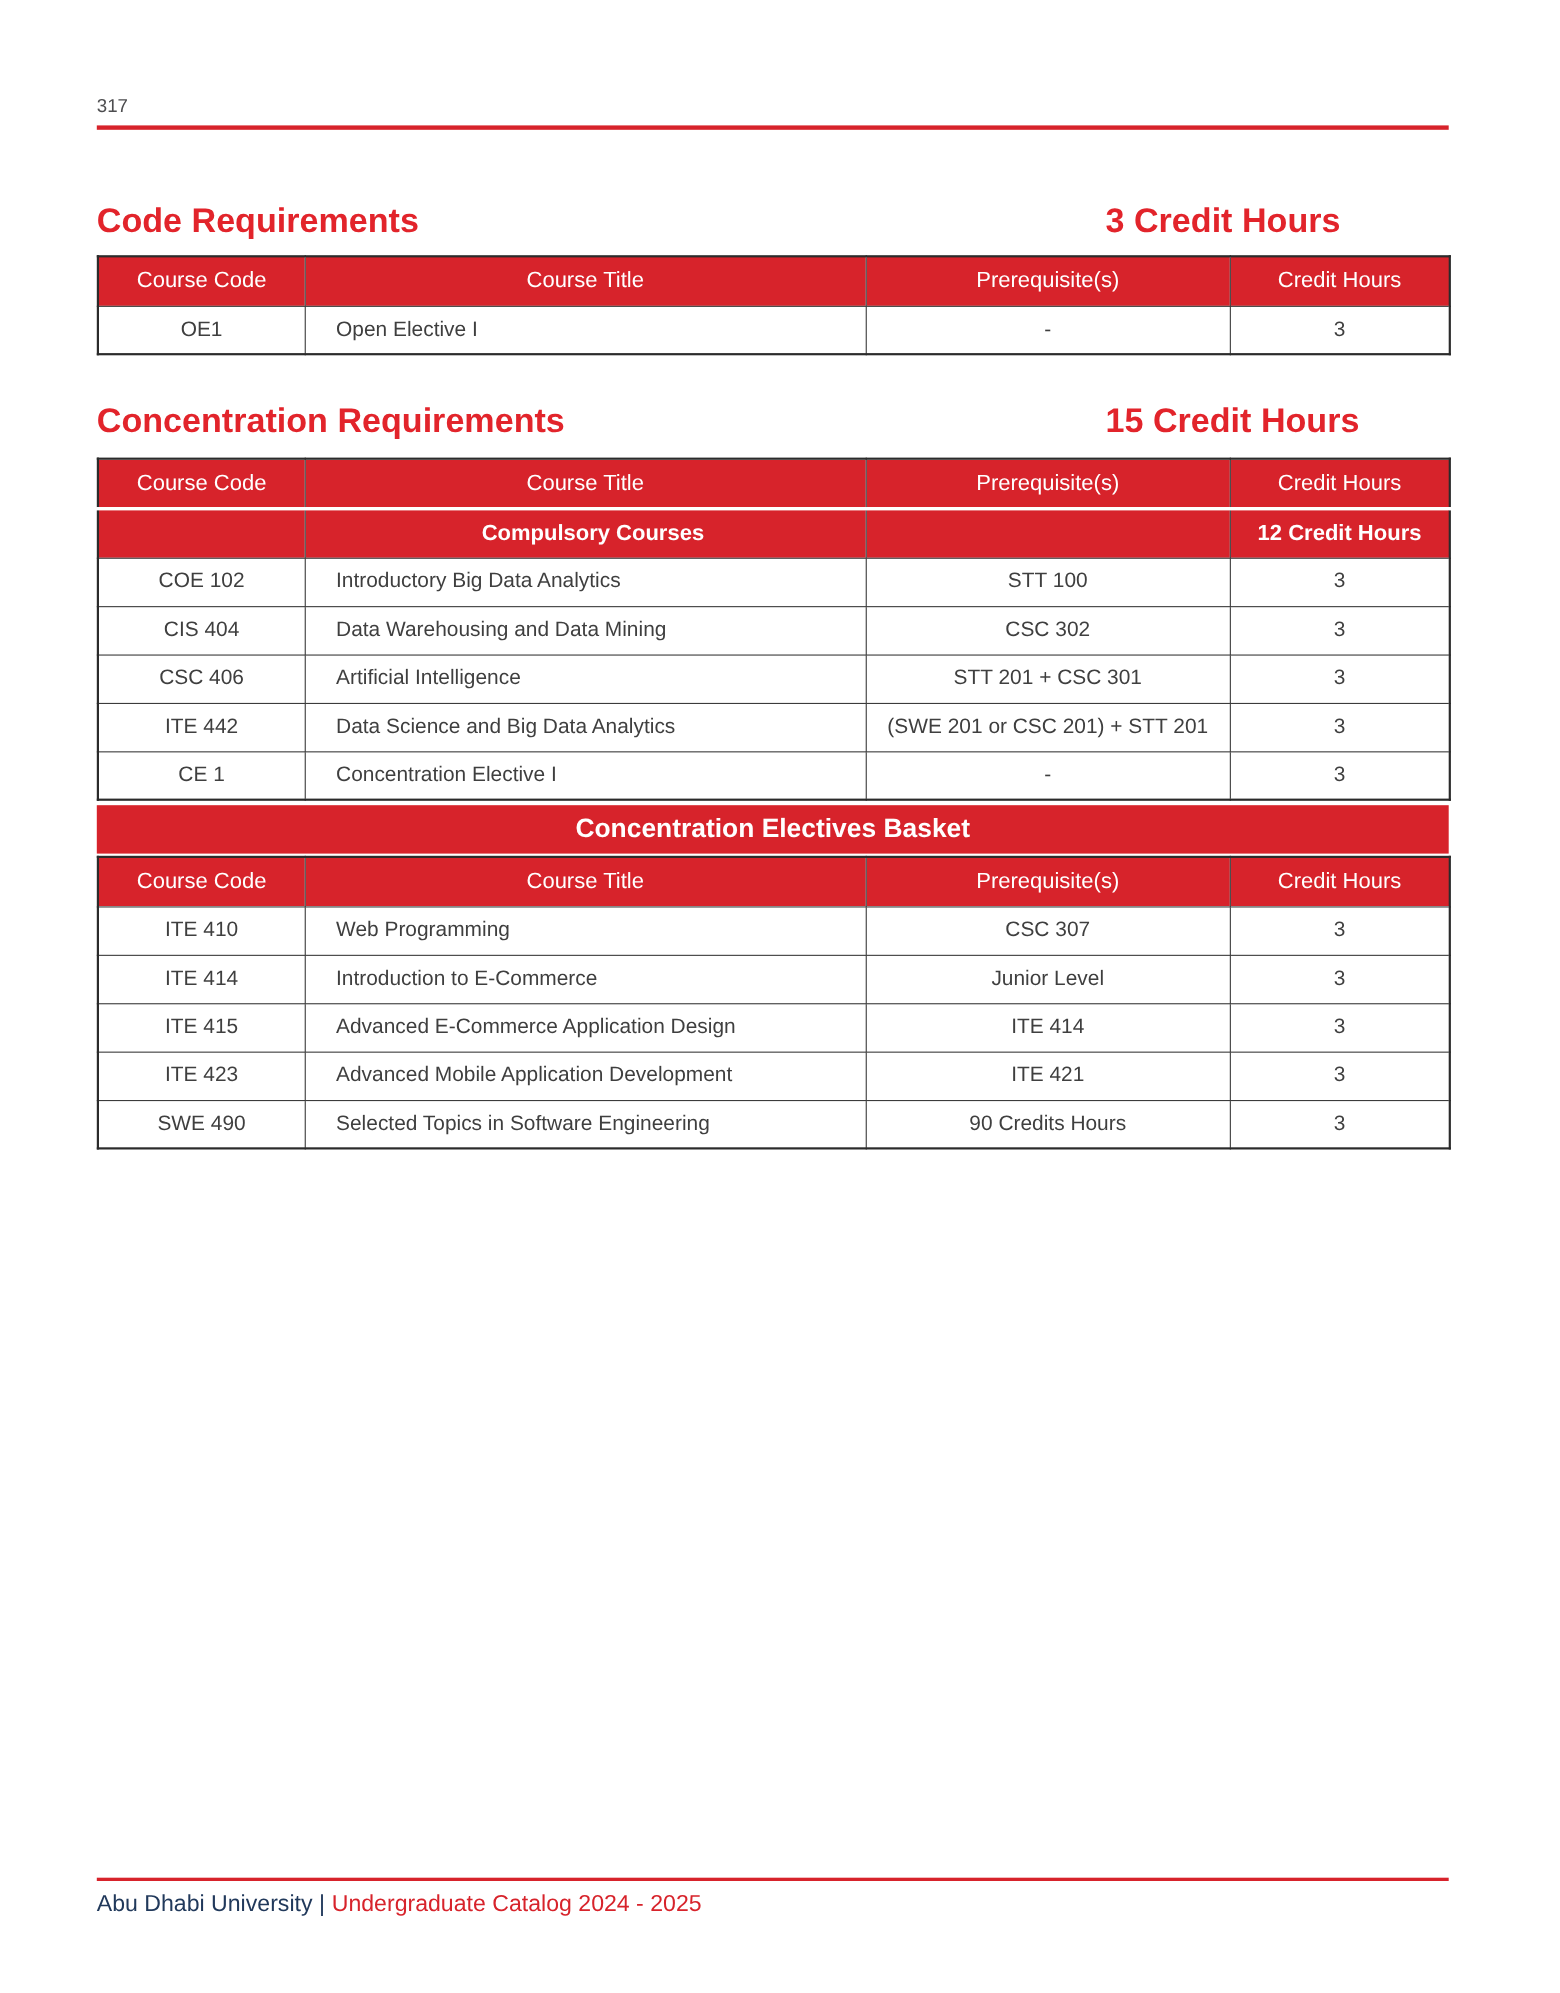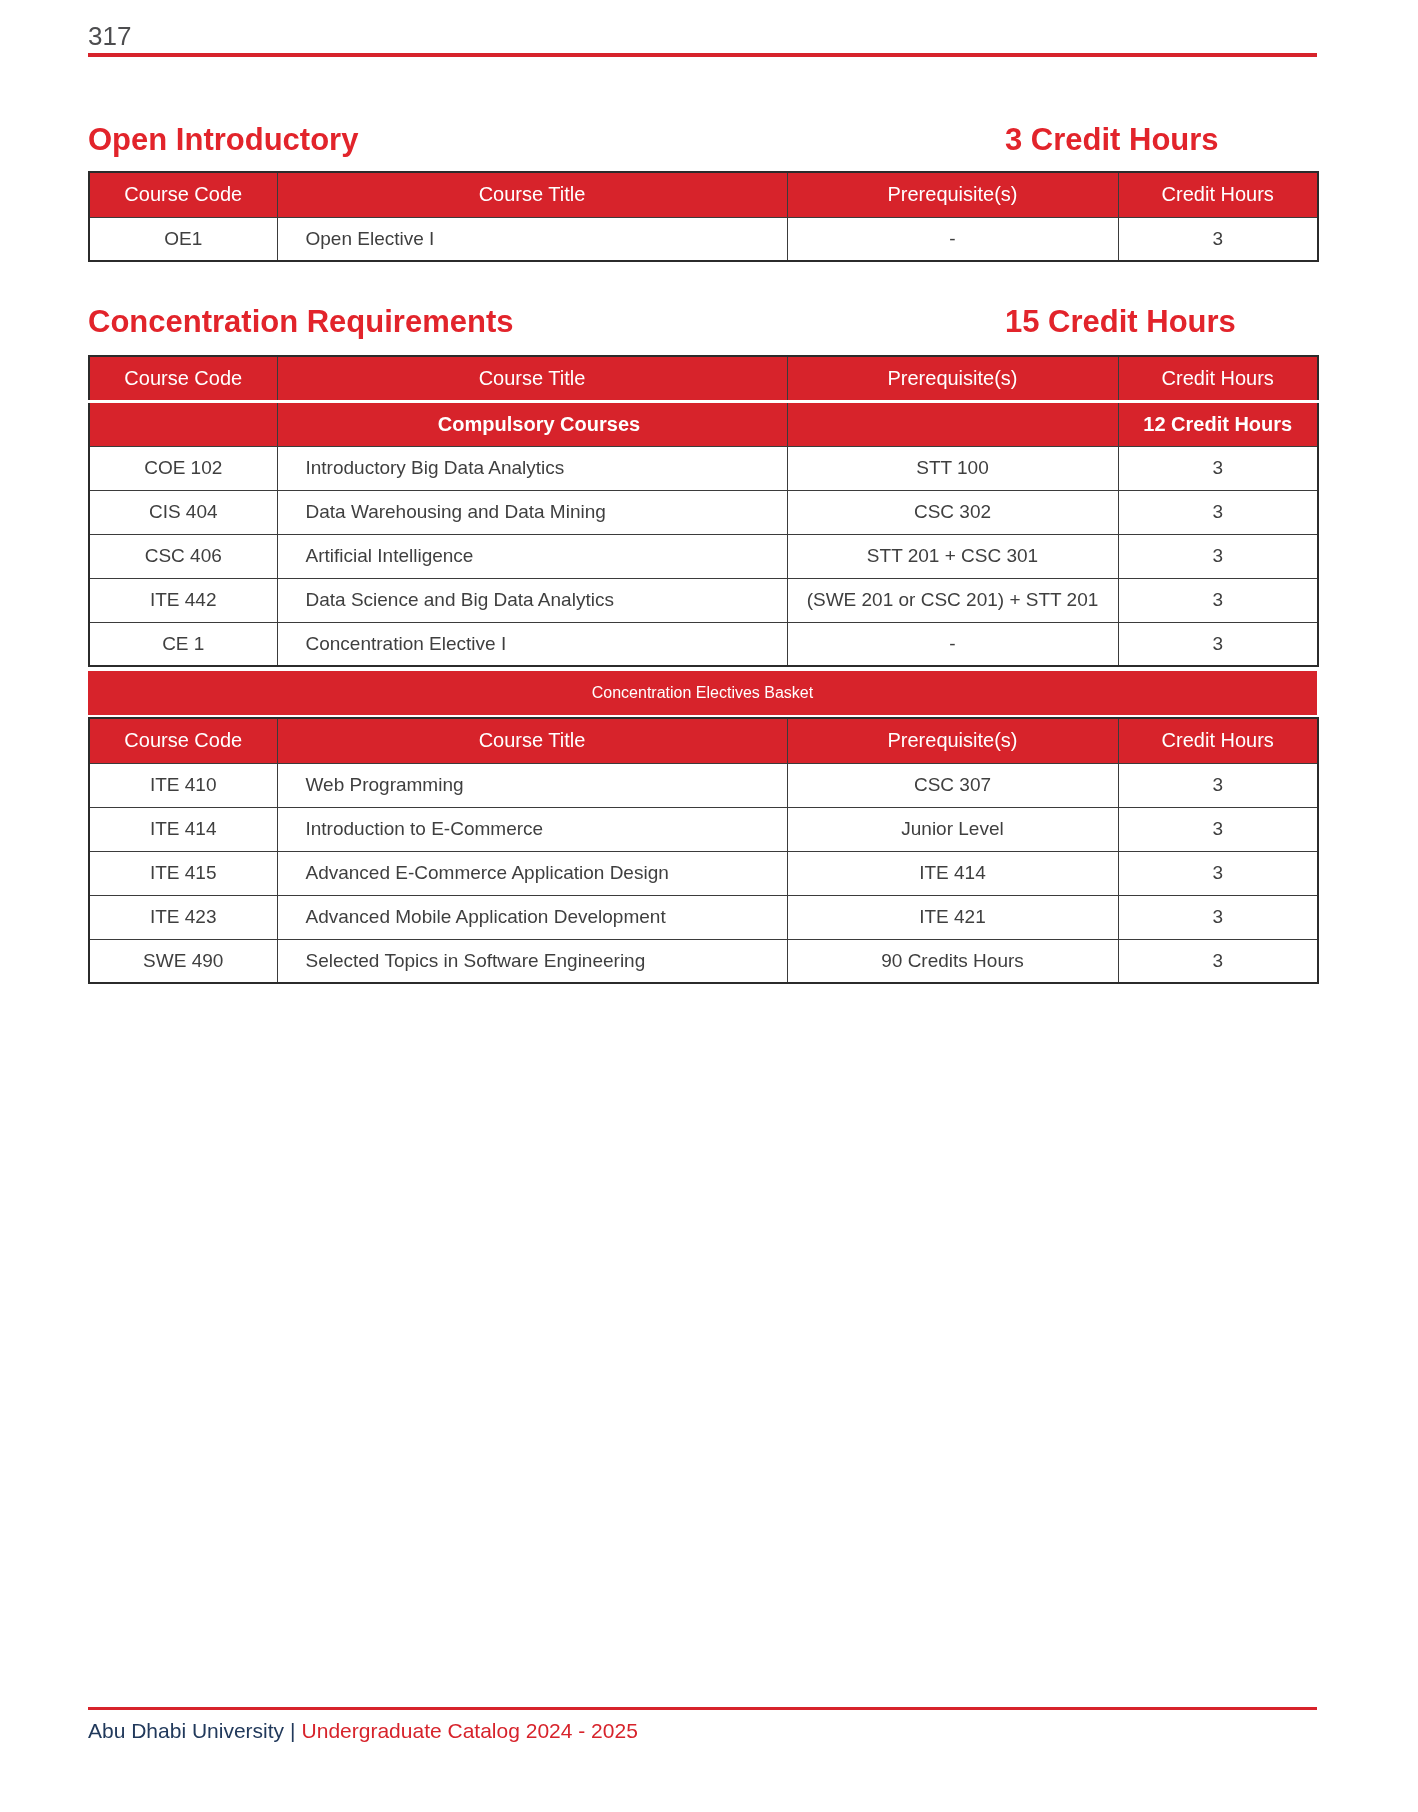--- a/index.html
+++ b/index.html
@@ -17,22 +17,22 @@
     width:1418px;height:1812px;
     background:#ffffff;
     font-family:"Liberation Sans", sans-serif;
     position:relative;
     overflow:hidden;
   }
   .page{
     padding:0 101px 0 88px;
   }
   .page-number{
-    padding-top:23px;
-    font-size:26px;
+    padding-top:84px;
+    font-size:17px;
     line-height:26px;
     color:var(--gray);
   }
   .top-rule{
     margin-top:4px;
     height:4px;
     background:var(--red);
   }
   .section-heading{
     position:relative;
@@ -106,22 +106,22 @@
   .course-table tr.band td.title-cell{
     text-align:center;
     padding-left:24px;
   }
   .basket-band{
     width:1229px;
     height:44px;
     margin:4px 0 2px 0;
     background:var(--red);
     color:#ffffff;
-    font-weight:normal;
-    font-size:16px;
+    font-weight:bold;
+    font-size:24px;
     display:flex;
     align-items:center;
     justify-content:center;
   }
   .footer{
     position:absolute;
     left:88px;
     width:1229px;
     top:1707px;
     border-top:3px solid var(--red);
@@ -134,21 +134,21 @@
   .footer .catalog{color:var(--red);}
 </style>
 </head>
 <body>
 
 <div class="page">
   <div class="page-number">317</div>
   <div class="top-rule"></div>
   <div id="sections">
       <div class="section-heading">
-        <h2 class="section-title">Open Introductory</h2>
+        <h2 class="section-title">Code Requirements</h2>
         <span class="section-credits">3 Credit Hours</span>
       </div>
       <table class="course-table">
         <colgroup>
           <col style="width: 188px;">
           <col style="width: 510px;">
           <col style="width: 331px;">
           <col style="width: 200px;">
         </colgroup>
         <thead>

